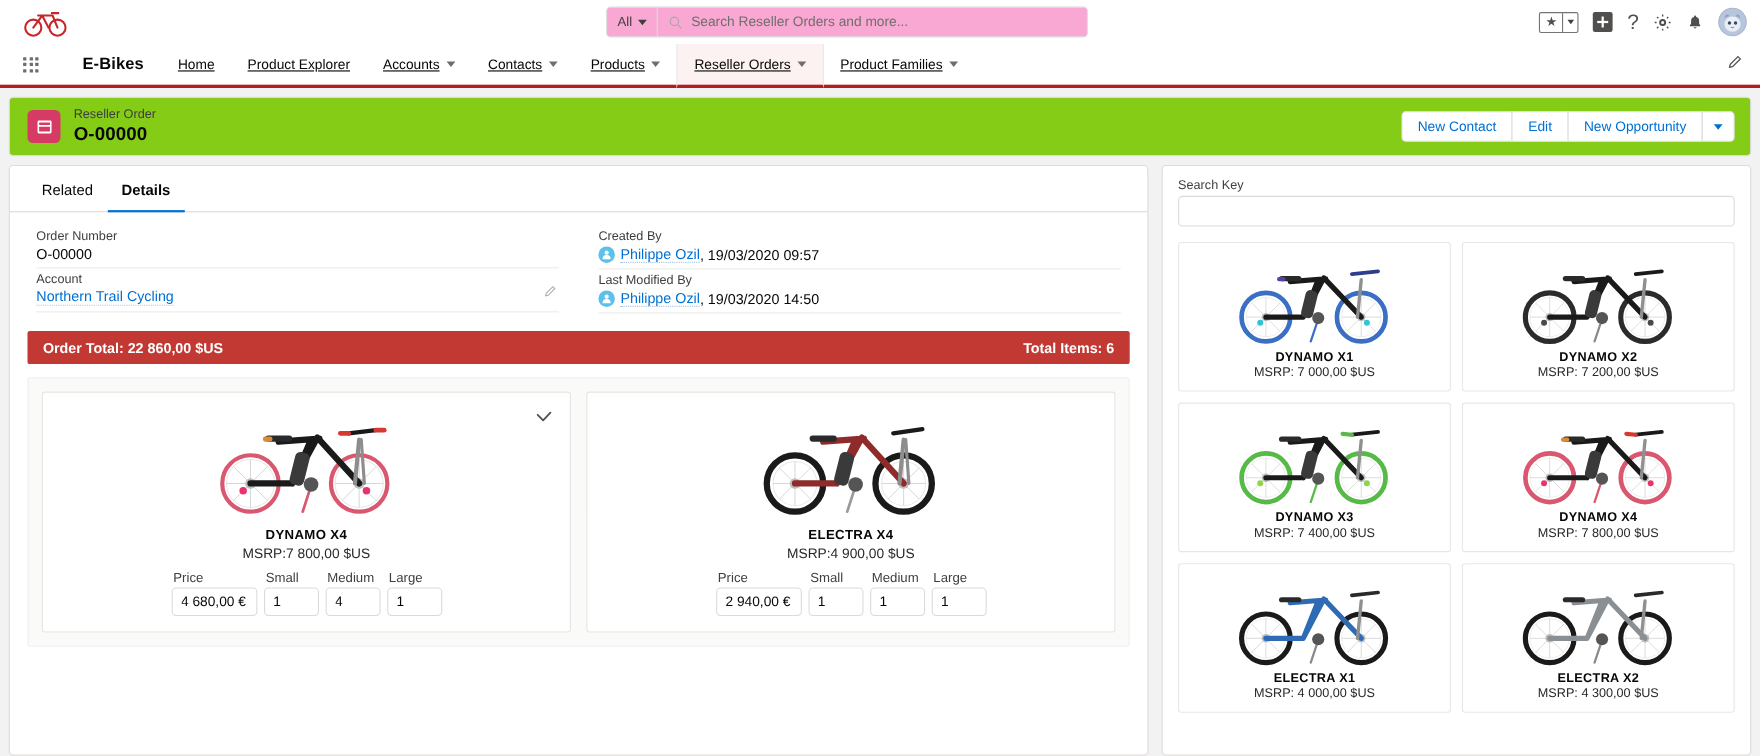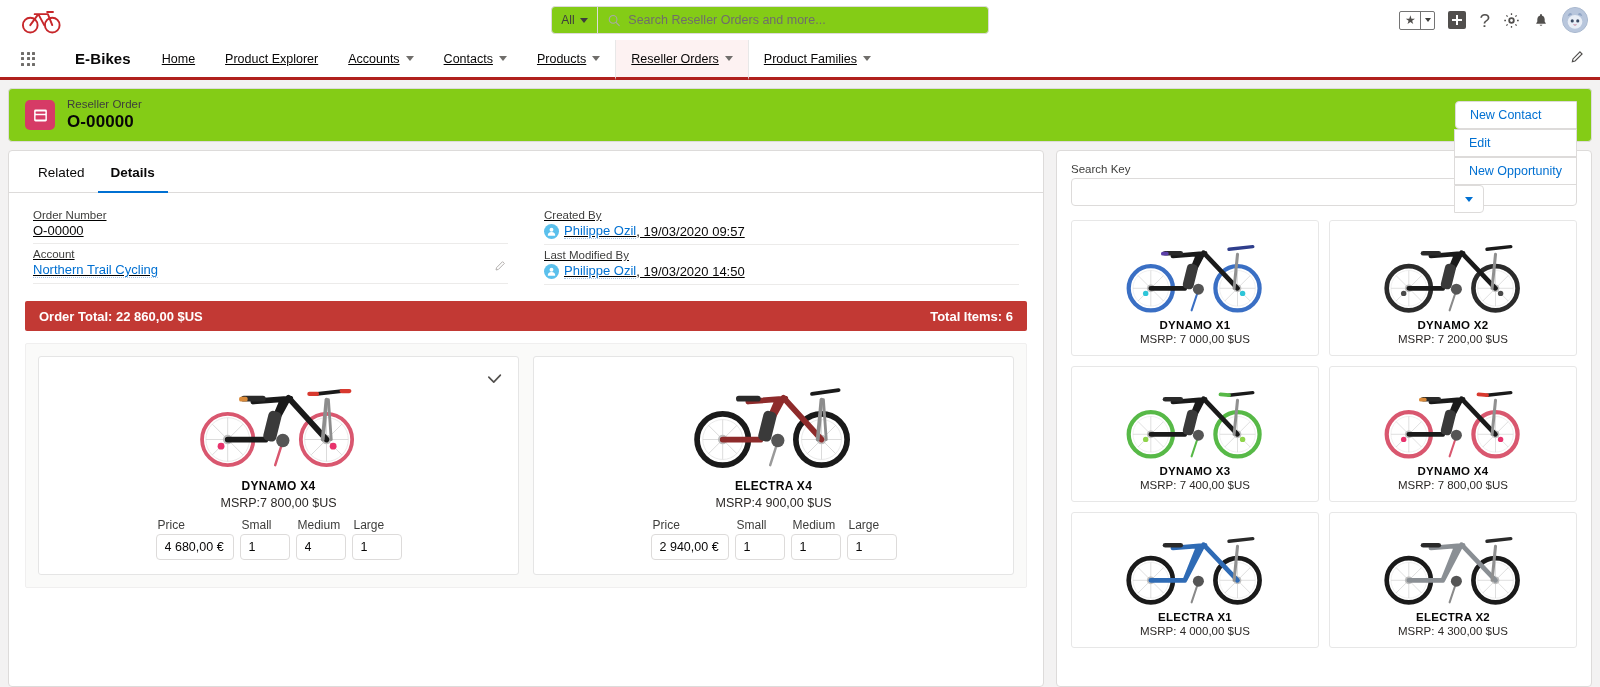--- a/index.html
+++ b/index.html
@@ -16,21 +16,21 @@
   .global-header {
     height: 40px; background: #fff; display: flex; align-items: center;
     position: relative; padding: 0 12px;
   }
   .brand-logo { width: 44px; height: 30px; margin-left: 8px; flex: 0 0 auto; }
   .gh-spacer { flex: 1 1 auto; }
 
   .search-wrap {
     position: absolute; left: 551px; top: 6px; width: 438px; height: 28px;
     display: flex; align-items: stretch;
-    border: 1px solid #dddbda; border-radius: 4px; background: #84cc16;
+    border: 1px solid #dddbda; border-radius: 4px; background: #f9a8d4;
   }
   .search-scope {
     width: 46px; display: flex; align-items: center; justify-content: center;
     gap: 5px; border-right: 1px solid #dddbda; font-size: 12px; color: #3e3e3c;
   }
   .caret-dn {
     width: 0; height: 0; border-left: 4px solid transparent;
     border-right: 4px solid transparent; border-top: 5px solid #3e3e3c;
   }
   .search-field { flex: 1; display: flex; align-items: center; gap: 8px; padding-left: 10px; }
@@ -108,21 +108,21 @@
     border-radius: 4px; height: 54px; display: flex; align-items: center;
     padding: 0 16px; position: relative;
   }
   .rec-icon {
     width: 30px; height: 30px; border-radius: 5px; background: #d63b66;
     display: flex; align-items: center; justify-content: center; flex: 0 0 auto;
   }
   .rec-text { margin-left: 12px; line-height: 1.18; }
   .rec-obj { font-size: 11.5px; color: #3e3e3c; }
   .rec-title { font-size: 17px; font-weight: 700; color: #080707; letter-spacing: .1px; }
-  .rec-actions { position: absolute; right: 14px; top: 12px; display: flex; flex-direction: column; }
+  .rec-actions { position: absolute; right: 14px; top: 12px; display: flex; }
   .btn {
     height: 28px; padding: 0 14px; border: 1px solid #dddbda; background: #fff;
     color: #0070d2; font-size: 12.5px; display: flex; align-items: center;
     cursor: pointer; margin-left: -1px; font-family: "Liberation Sans", sans-serif;
   }
   .btn:first-child { border-radius: 4px 0 0 4px; margin-left: 0; }
   .btn-caret { width: 30px; padding: 0; justify-content: center; border-radius: 0 4px 4px 0; }
   .btn-caret .caret-dn { border-top-color: #0070d2; }
 
   
@@ -140,21 +140,21 @@
 
   
   .tabs { display: flex; padding: 0 16px; border-bottom: 1px solid #dddbda; }
   .tab {
     padding: 14px 13px 11px 13px; font-size: 13.5px; color: #080707;
     cursor: pointer; border-bottom: 2px solid transparent; margin-bottom: -1px;
   }
   .tab.active { color: #080707; font-weight: 700; border-bottom-color: #0070d2; }
 
   
-  .detail-grid { display: flex; padding: 12px 24px 0 24px; gap: 36px; text-decoration: underline; }
+  .detail-grid { display: flex; padding: 12px 24px 0 24px; gap: 36px; }
   .detail-col { flex: 1; }
   .field { border-bottom: 1px solid #ecebea; padding: 4px 0 5px 0; position: relative; }
   .field-label { font-size: 11.5px; color: #3e3e3c; margin-bottom: 2px; }
   .field-value { font-size: 13px; color: #080707; display: flex; align-items: center; }
   .field-link {
     color: #0070d2; border-bottom: 1px dotted #a8c7e8; cursor: pointer;
   }
   .mini-avatar {
     width: 15px; height: 15px; border-radius: 50%; background: #5bc0ec;
     display: inline-flex; align-items: center; justify-content: center;

